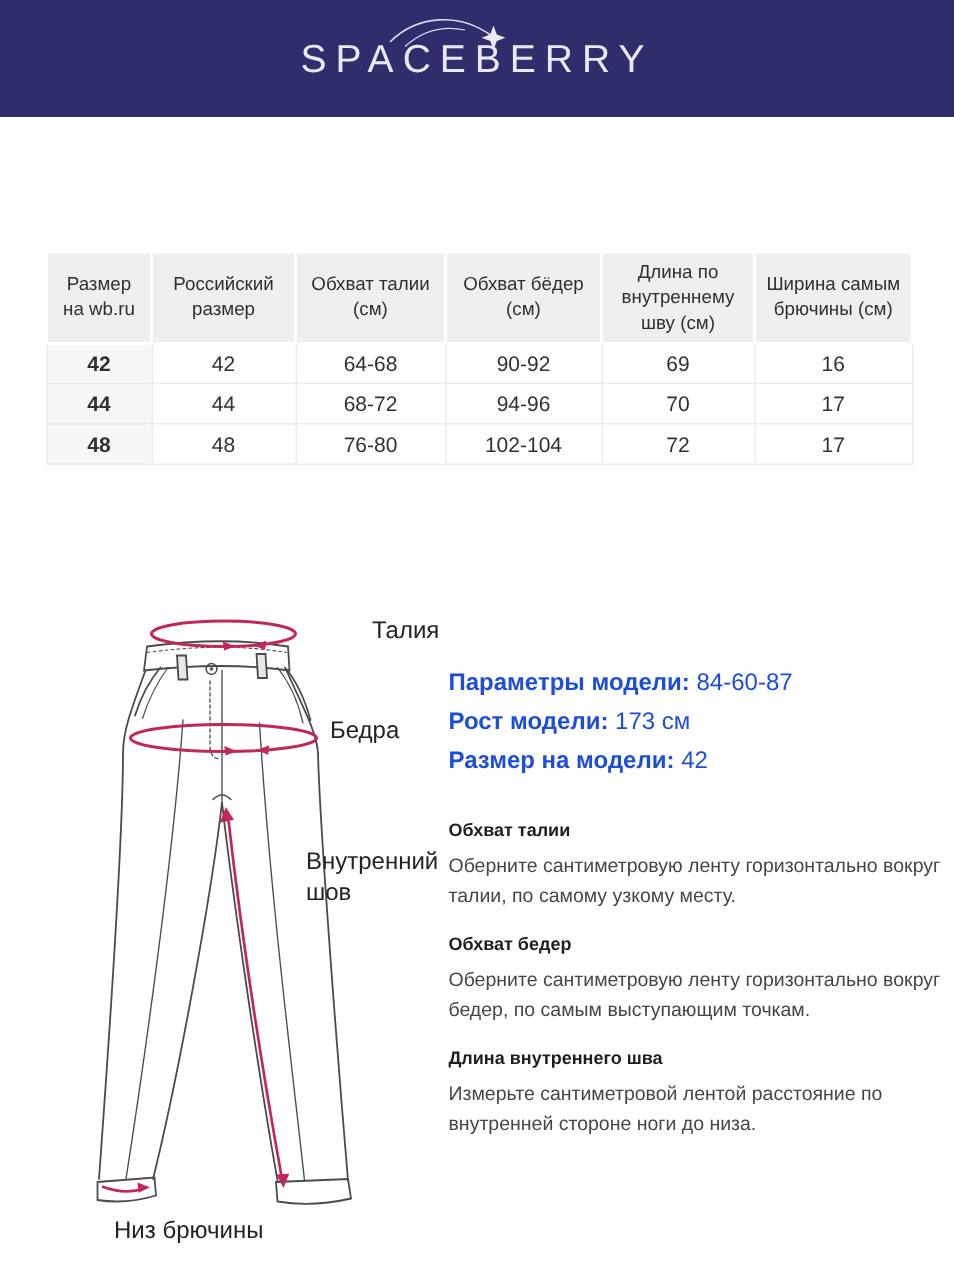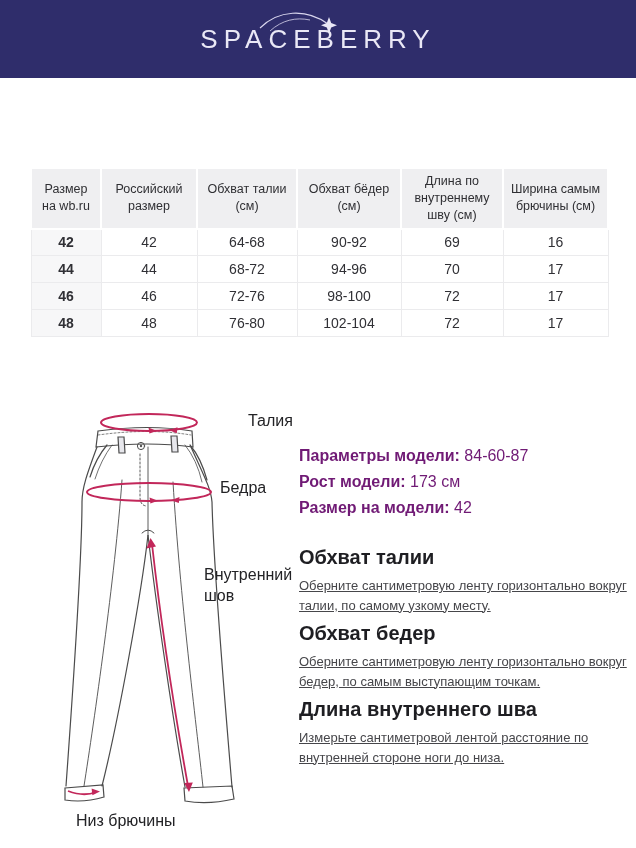--- a/index.html
+++ b/index.html
@@ -26,26 +26,26 @@
   
   .diagram { position:absolute; left:38px; top:392px; width:242px; height:420px; }
   .diag-label { position:absolute; font-size:16px; color:#232326; line-height:21px; }
   .lbl-waist { left:212px; top:410px;margin-left:36px; }
   .lbl-hips { left:220px; top:477px; }
   .lbl-inseam { left:172px; top:564px; width:110px;margin-left:32px; }
   .lbl-hem { left:76px; top:810px; }
 
   
   .model-info { position:absolute; left:299px; top:443px; width:330px;
-    font-size:16px; line-height:26px; color:#701a75; }
+    font-size:16px; line-height:26px; color:#1d4ed8; }
   .model-info b { font-weight:700; }
   .guide-sec { position:absolute; left:299px; width:332px; }
   .sec-waist { top:546px; } .sec-hips { top:622px; } .sec-inseam { top:698px; }
-  .guide-sec h3 { font-size:20px; font-weight:700; color:#1e1e22; margin:0 0 7px 0; }
-  .guide-sec p { font-size:13px; line-height:19.5px; color:#46464a;text-decoration:underline; }
+  .guide-sec h3 { font-size:12px; font-weight:700; color:#1e1e22; margin:0 0 7px 0; }
+  .guide-sec p { font-size:13px; line-height:19.5px; color:#46464a; }
 </style>
 </head>
 <body>
 
 <div class="page">
 
   <div class="brand-bar">
     <div class="brand-logo">SPACEBERRY</div>
     <svg class="comet" width="86" height="32" viewBox="0 0 86 32">
       <path d="M4,22 C22,4 50,2 72,18" fill="none" stroke="#d9d6ee" stroke-width="1.1"></path>
@@ -82,28 +82,20 @@
           <td>90-92</td>
           <td>69</td>
           <td>16</td>
         </tr>
         <tr>
           <td class="size-col">44</td>
           <td>44</td>
           <td>68-72</td>
           <td>94-96</td>
           <td>70</td>
-          <td>17</td>
-        </tr>
-        <tr>
-          <td class="size-col">46</td>
-          <td>46</td>
-          <td>72-76</td>
-          <td>98-100</td>
-          <td>72</td>
           <td>17</td>
         </tr>
         <tr>
           <td class="size-col">48</td>
           <td>48</td>
           <td>76-80</td>
           <td>102-104</td>
           <td>72</td>
           <td>17</td>
         </tr>

